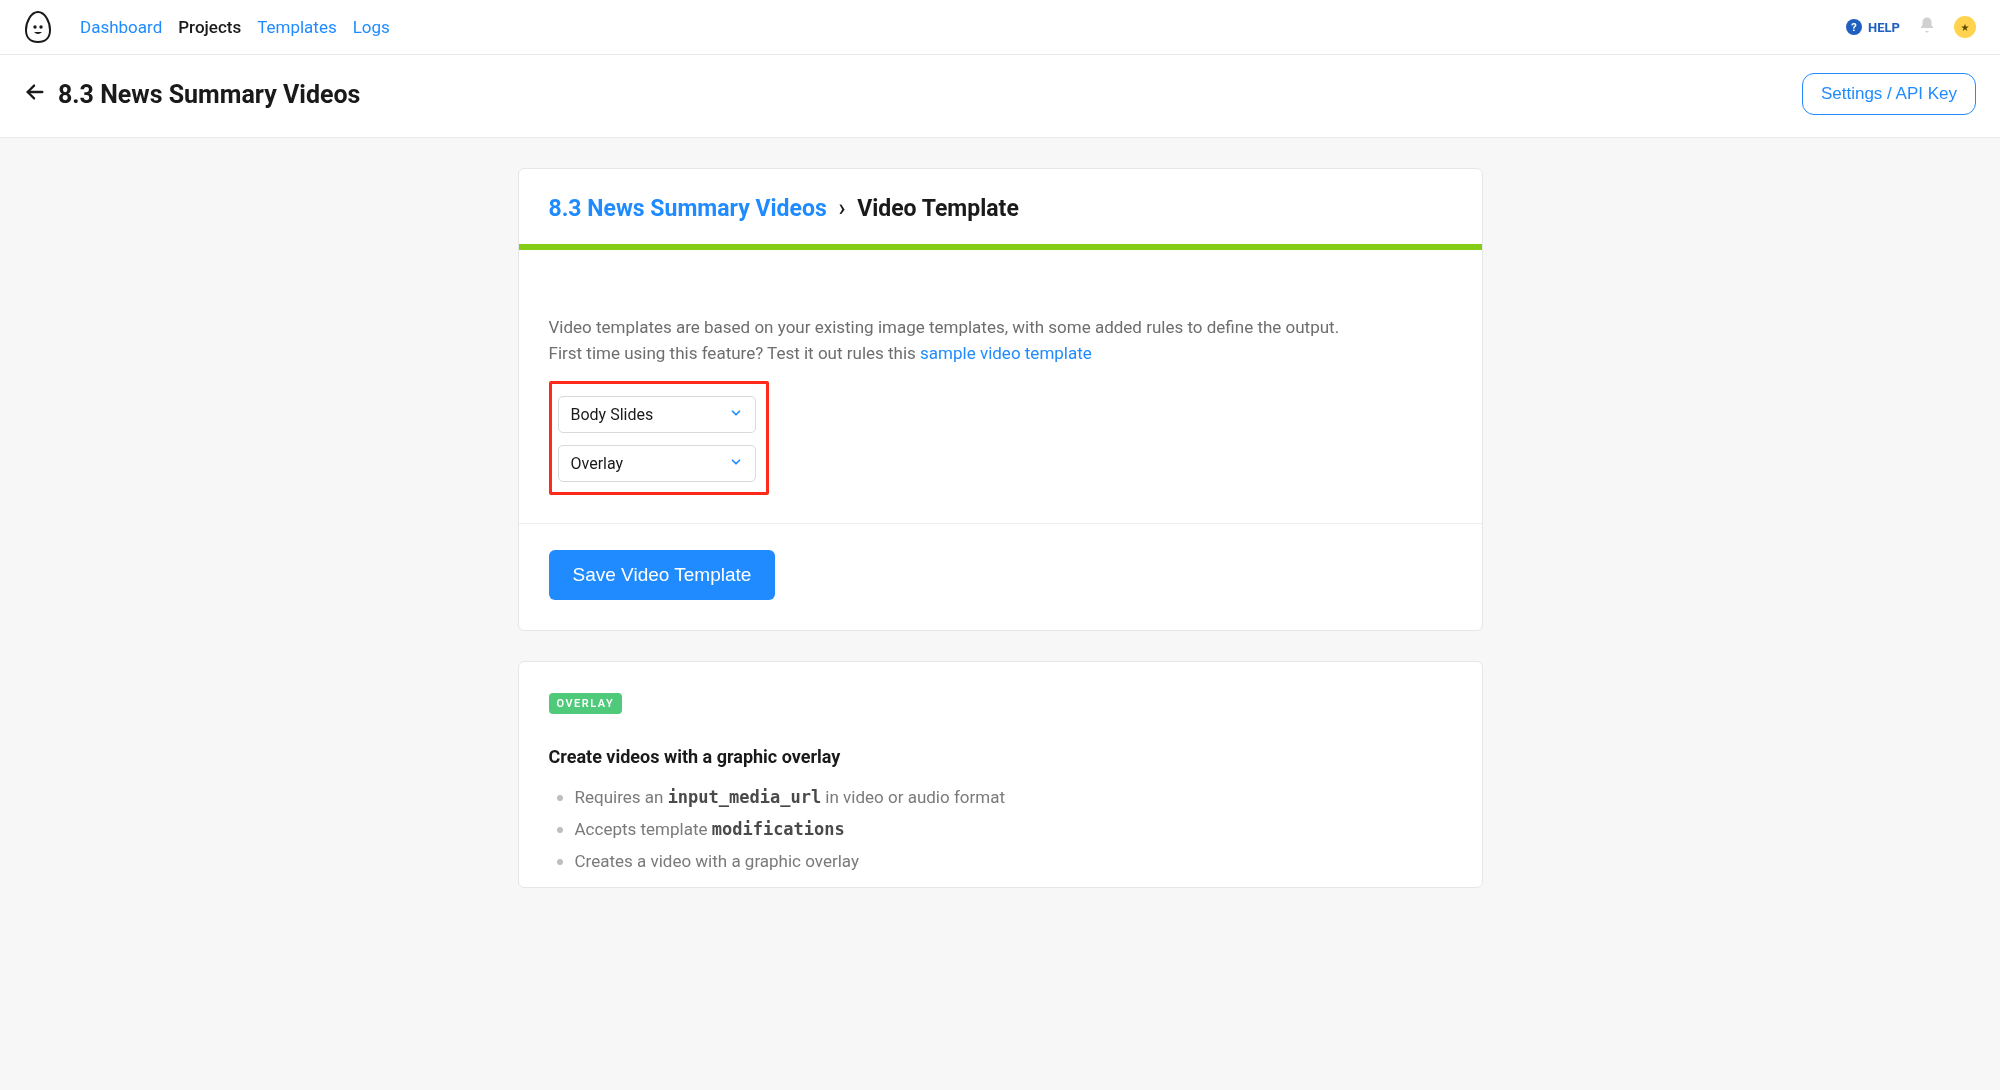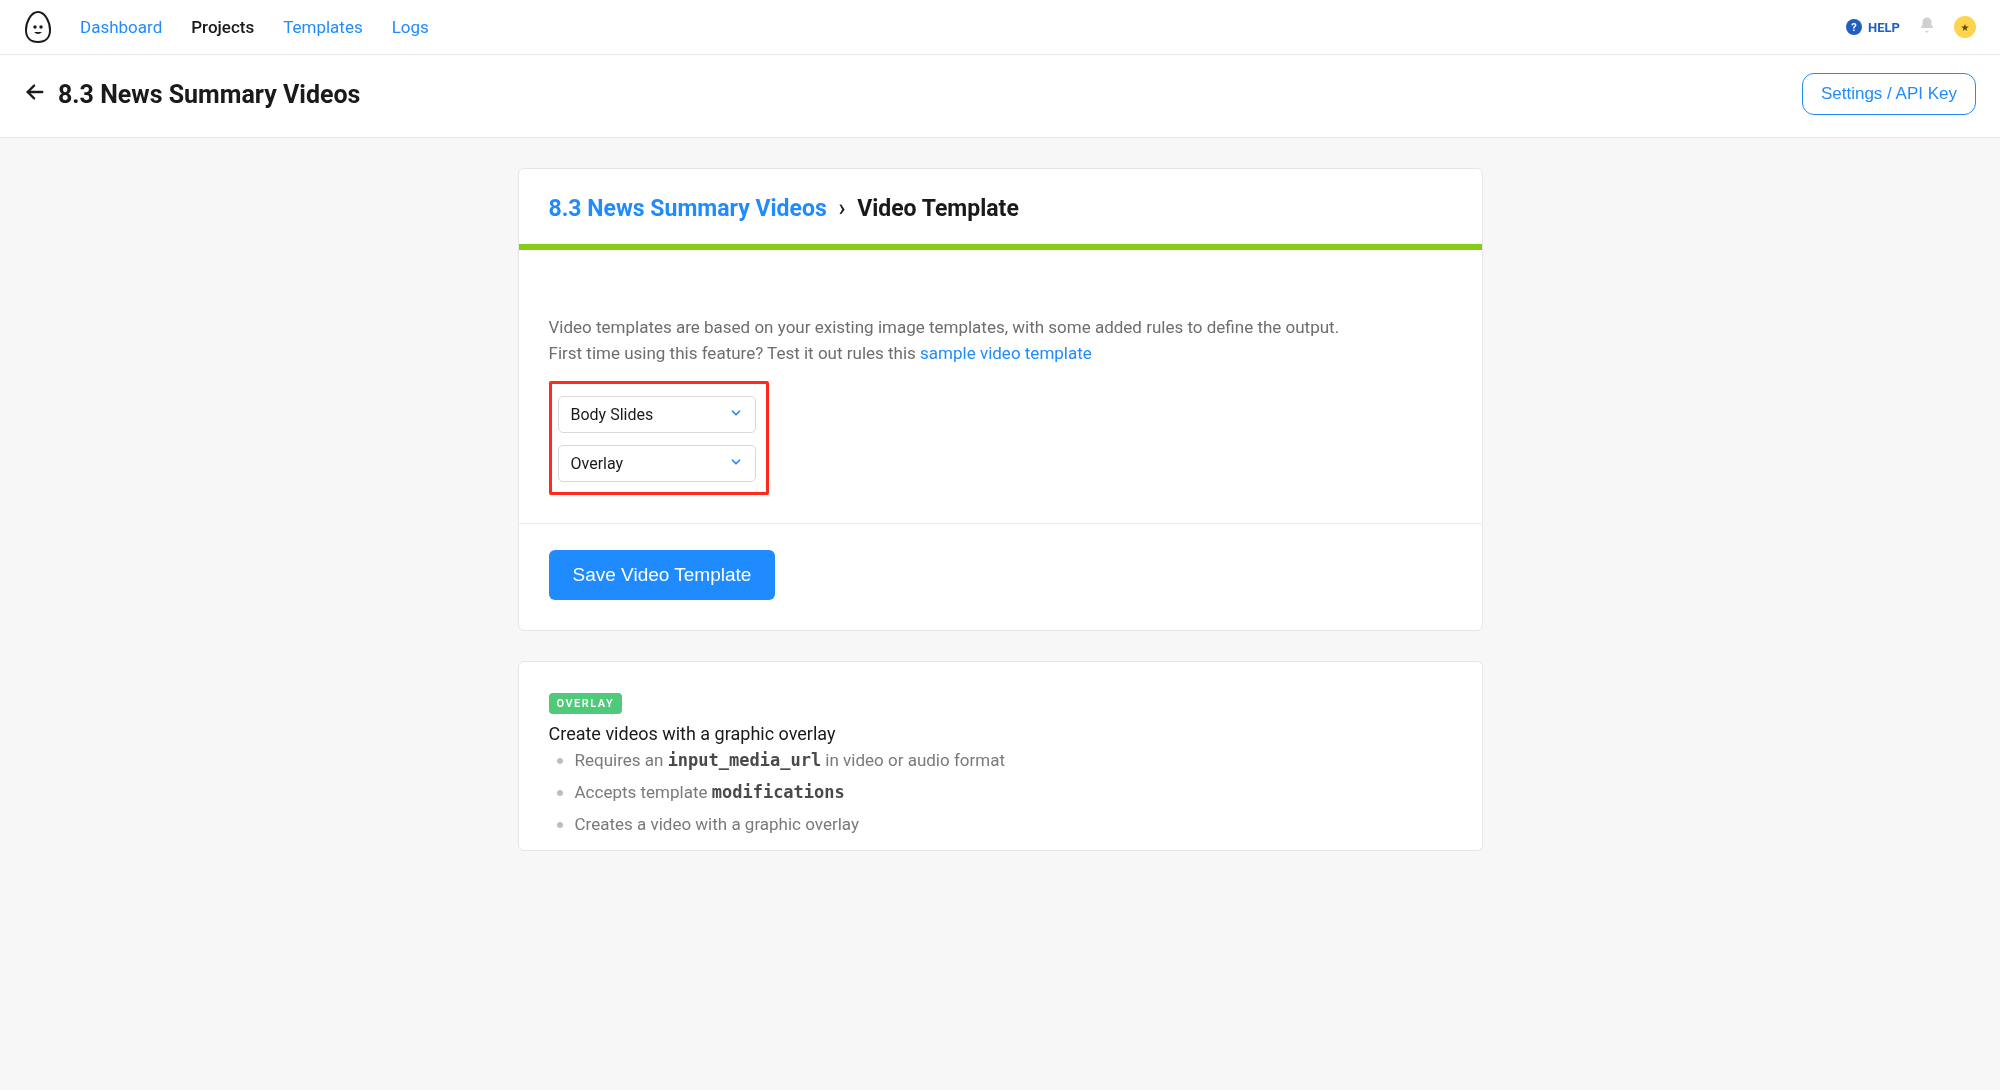--- a/index.html
+++ b/index.html
@@ -12,21 +12,21 @@
   .topbar {
     display: flex;
     align-items: center;
     justify-content: space-between;
     padding: 0 24px;
     height: 55px;
     border-bottom: 1px solid #e8e8e8;
   }
   .topbar-left { display: flex; align-items: center; gap: 28px; }
   .logo-wrap { display: flex; align-items: center; }
-  .nav { display: flex; gap: 29px; }
+  .nav { display: flex; gap: 16px; }
   .nav a {
     text-decoration: none;
     color: #1f8bff;
     font-size: 17px;
   }
   .nav a.active { color: #1a1a1a; font-weight: 500; }
   .topbar-right { display: flex; align-items: center; gap: 18px; }
   .help-link {
     display: flex; align-items: center; gap: 6px;
     color: #1f5fbf; font-weight: 700; font-size: 13px;
@@ -107,22 +107,22 @@
     padding: 14px 24px; border-radius: 6px; font-size: 19px; cursor: pointer; text-align: right;
   }
 
   .card2 { padding: 30px 30px 10px 30px; }
   .badge {
     display: inline-block;
     background: #4fc97a; color: #fff;
     font-size: 11px; letter-spacing: 1.5px; font-weight: 600;
     padding: 4px 8px; border-radius: 4px;
   }
-  .section-title { font-size: 18px; font-weight: 400; margin-top: 9px; }
-  .bullets { list-style: none; }
+  .section-title { font-size: 18px; font-weight: 700; margin-top: 32px; }
+  .bullets { list-style: none; margin-top: 14px; }
   .bullets li {
     color: #7a7a7a; font-size: 17px; padding: 6px 0 6px 26px; position: relative;
   }
   .bullets li::before {
     content: ""; position: absolute; left: 8px; top: 14px;
     width: 6px; height: 6px; background: #bfbfbf; border-radius: 50%;
   }
   .bullets code {
     font-family: ui-monospace, SFMono-Regular, Menlo, Consolas, monospace;
     color: #4a4a4a; font-weight: 600;

